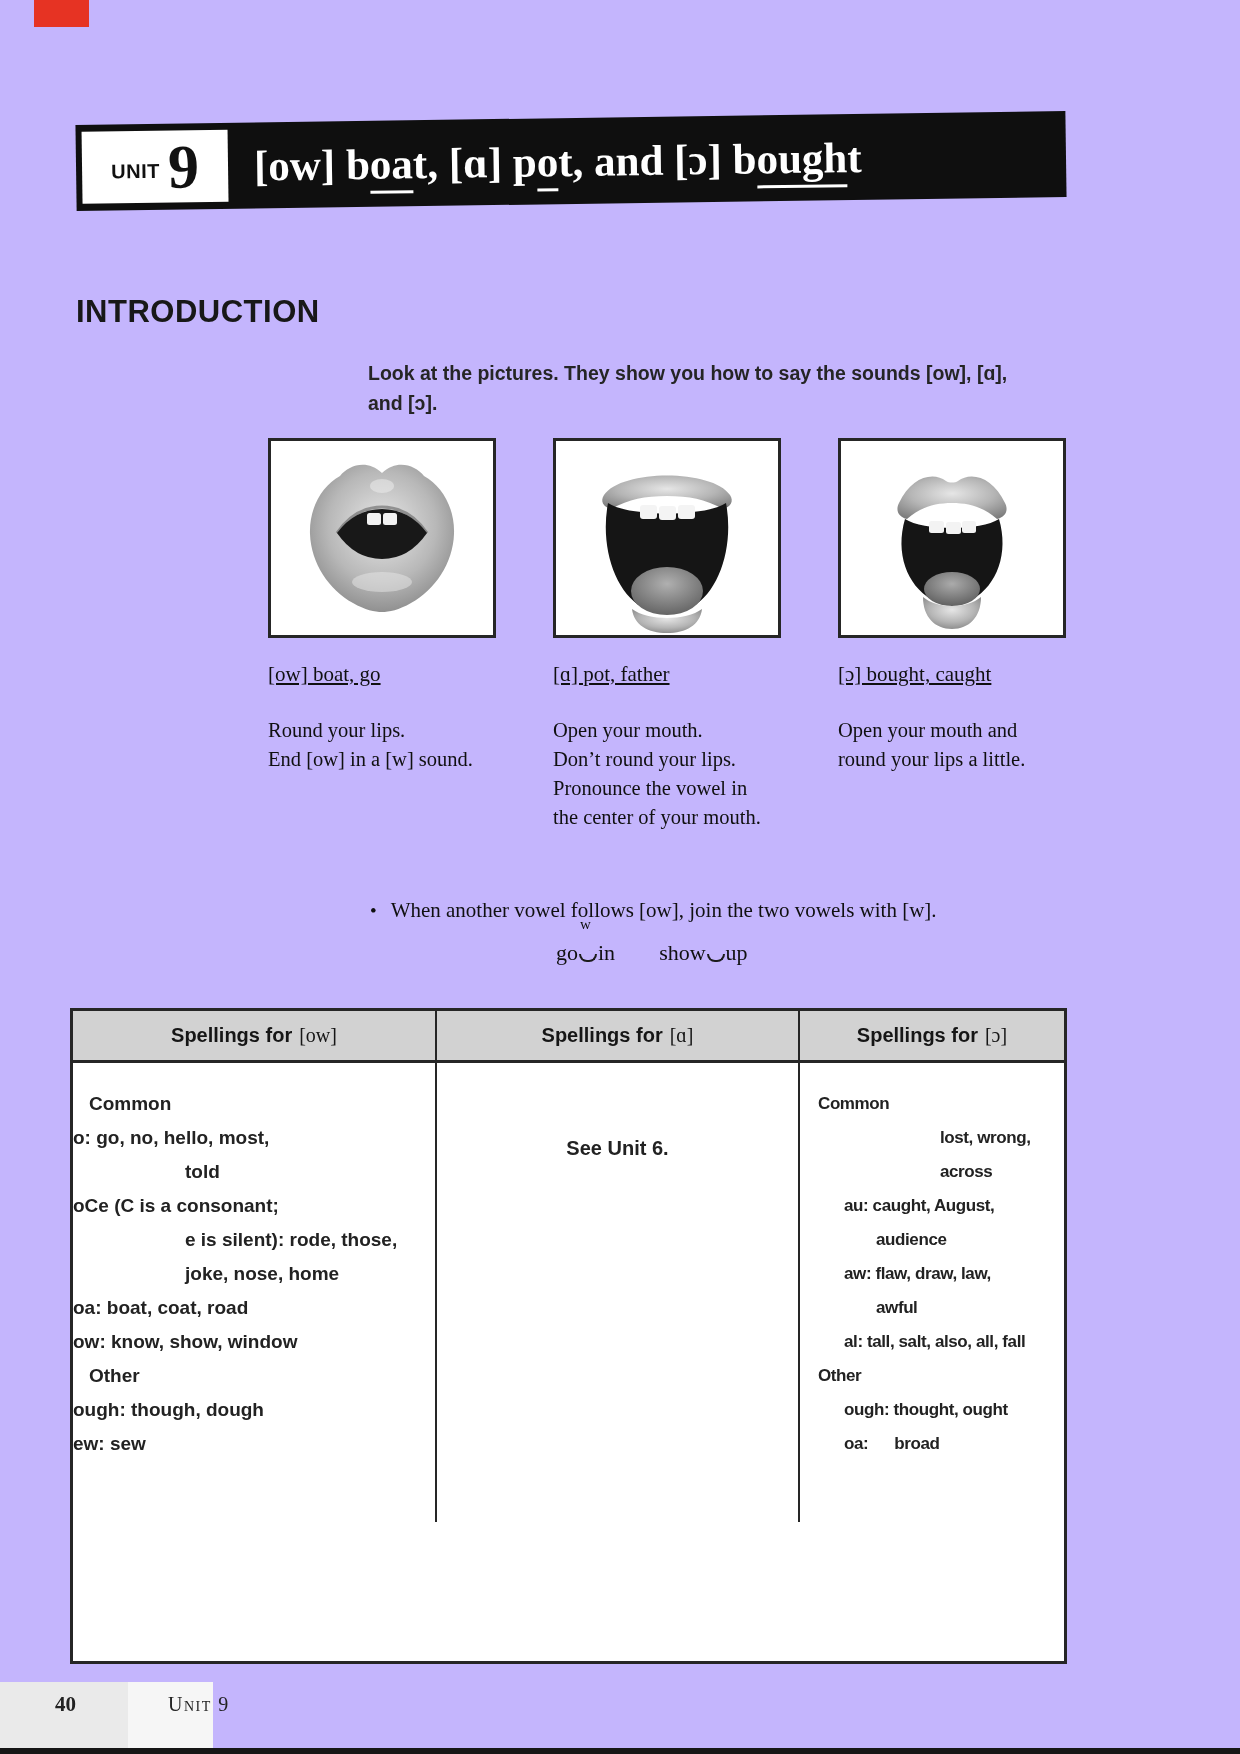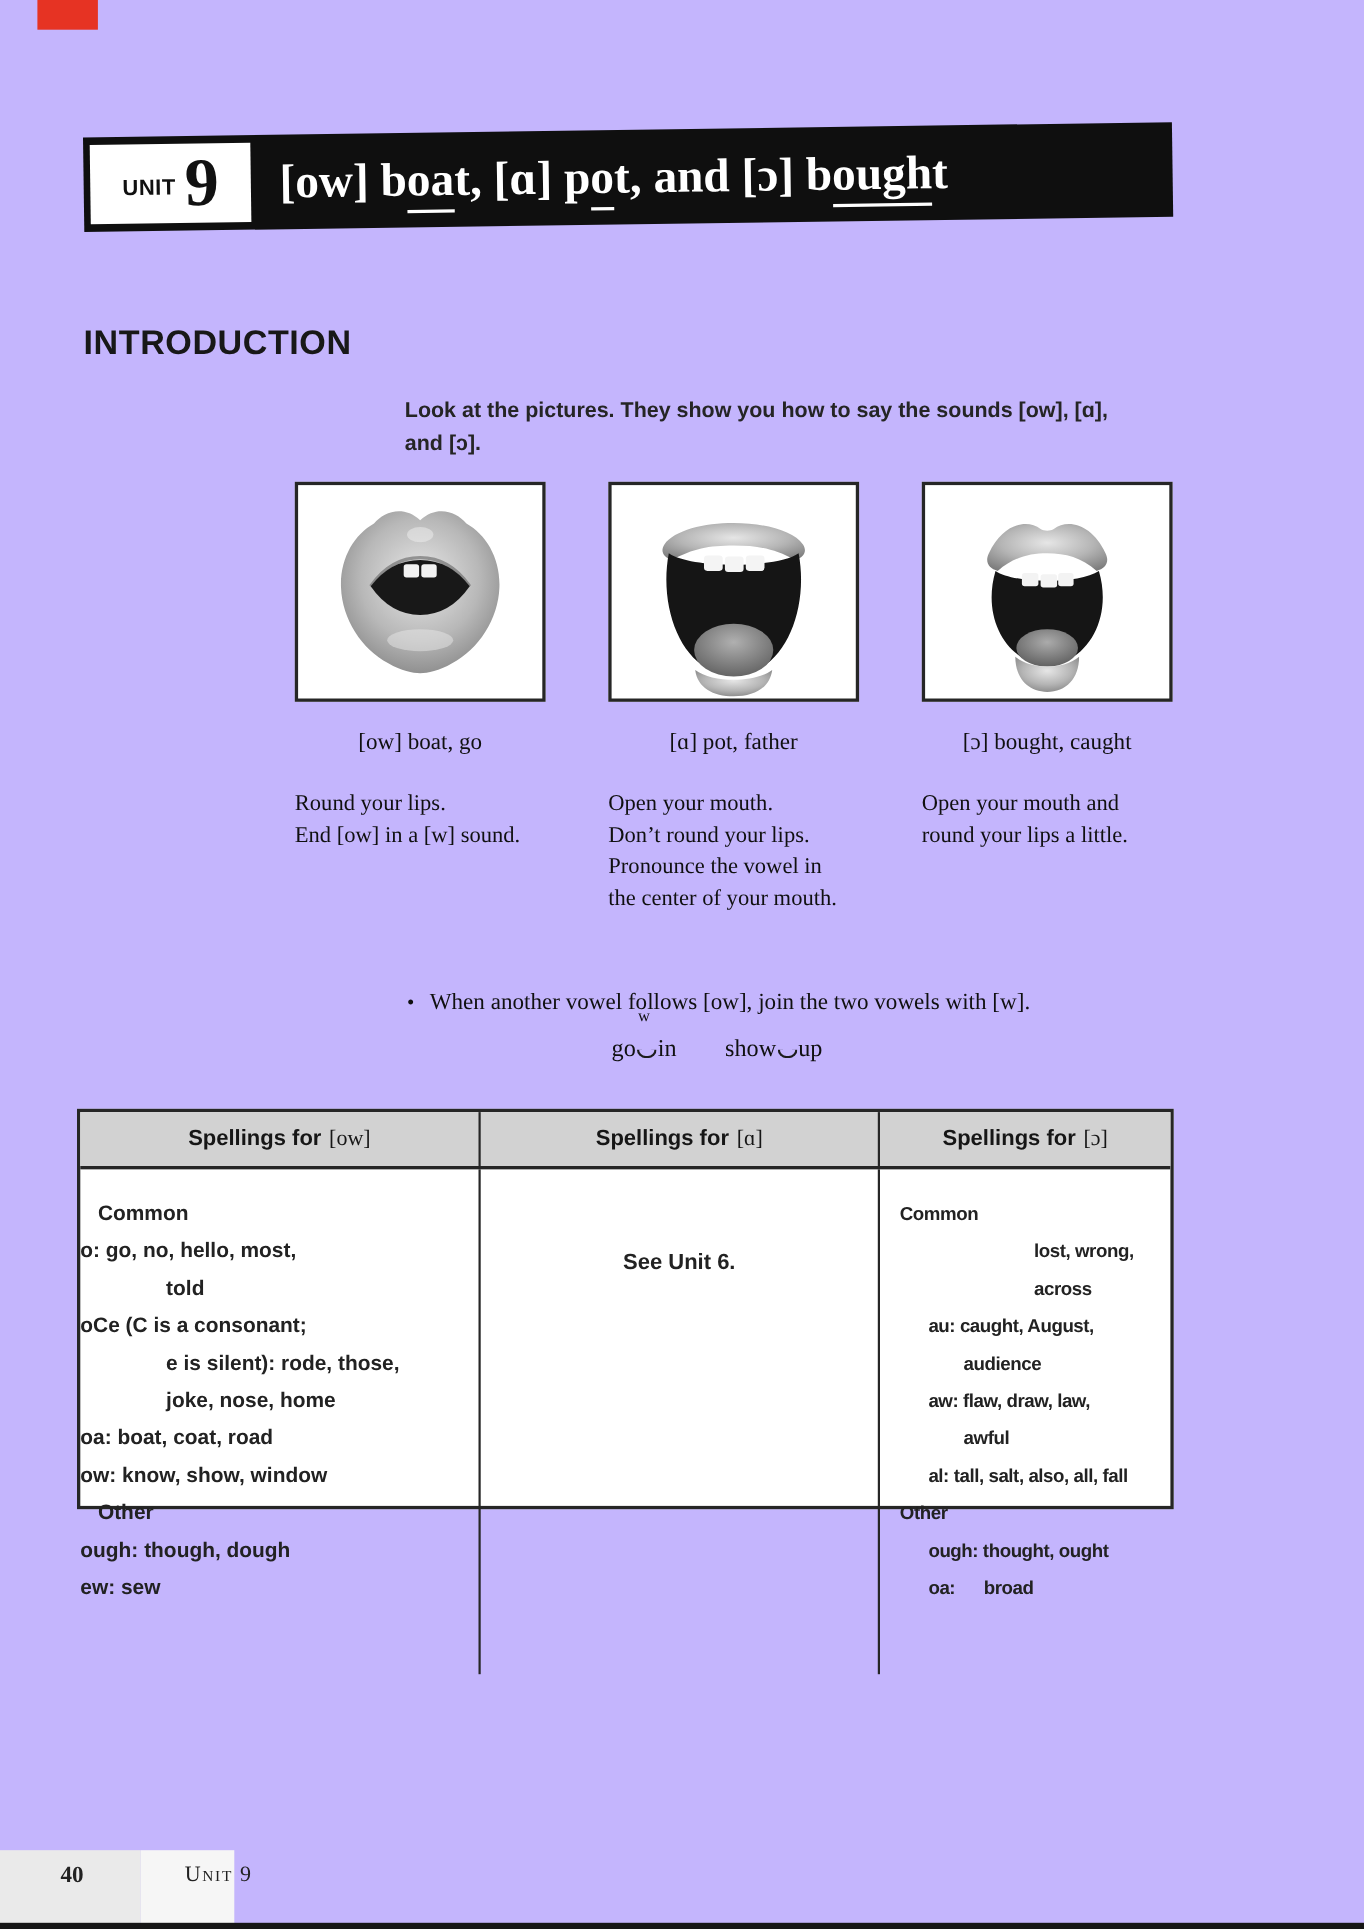--- a/index.html
+++ b/index.html
@@ -23,52 +23,52 @@
 
   
   #intro-heading{left:76px;top:294px;font:700 31px "Liberation Sans",sans-serif;letter-spacing:.5px;color:#181818;}
   #intro-lead{left:368px;top:358px;font:600 19.5px "Liberation Sans",sans-serif;line-height:30px;color:#252525;}
 
   
   .mouthbox{top:438px;width:228px;height:200px;border:3px solid #262626;background:#fff;box-sizing:border-box;}
   #box-ow{left:268px;} #box-ah{left:553px;} #box-aw{left:838px;}
   .mouthbox svg{width:100%;height:100%;display:block;}
 
-  .cap{top:662px;width:228px;text-align:center;font:400 21px "Liberation Serif",serif;color:#101010;}
+  .cap{top:662px;width:228px;text-align:left;font:400 21px "Liberation Serif",serif;color:#101010;text-decoration:underline;}
   #cap-ow{left:268px;} #cap-ah{left:553px;} #cap-aw{left:838px;}
 
   .instr{top:716px;font:400 20.5px "Liberation Serif",serif;line-height:29px;color:#101010;}
   #instr-ow{left:268px;} #instr-ah{left:553px;} #instr-aw{left:838px;}
 
   
   #bullet{left:370px;top:898px;font:400 21px "Liberation Serif",serif;color:#101010;}
   #bullet .marker{margin-right:14px;font-size:19px;}
   #examples{left:556px;top:940px;font:400 22px "Liberation Serif",serif;color:#101010;display:flex;gap:44px;}
   .tiewrap{position:relative;display:inline-block;padding:0 1px;}
   .supw{position:absolute;top:-24px;left:2px;font:400 15px "Liberation Serif",serif;}
   .tie{display:inline-block;width:14px;height:6px;border:2px solid #1c1c1c;border-top:none;
        border-radius:0 0 10px 10px;transform:translateY(2px);}
 
   
-  #stable{left:70px;top:1008px;width:997px;height:364px;border:3px solid #262626;box-sizing:border-box;background:#fff;}
+  #stable{left:70px;top:1008px;width:997px;height:656px;border:3px solid #262626;box-sizing:border-box;background:#fff;}
   #thead{display:flex;height:52px;background:#d2d2d2;border-bottom:3px solid #262626;box-sizing:border-box;}
   .th{box-sizing:border-box;display:flex;align-items:center;justify-content:center;gap:7px;
       font:700 20px "Liberation Sans",sans-serif;color:#161616;}
   .thsym{font:400 20px "Liberation Serif",serif;font-weight:500;}
   .th1{width:364px;border-right:2.5px solid #262626;}
   .th2{width:363px;border-right:2.5px solid #262626;}
   .th3{flex:1;}
   #tbody{display:flex;height:459px;}
   .tcol{box-sizing:border-box;padding-top:24px;}
   .tc1{width:364px;border-right:2.5px solid #262626;}
   .tc2{width:363px;border-right:2.5px solid #262626;text-align:center;}
   .tc3{flex:1;}
   .tl{font:600 19px "Liberation Sans",sans-serif;line-height:34px;white-space:pre;color:#222;}
   .tc3 .tl{font-size:17px;letter-spacing:-0.4px;}
-  .i0{padding-left:16px;} .i1{} .i2{padding-left:78px;} .i3{padding-left:150px;}
+  .i0{padding-left:16px;} .i1{} .i2{padding-left:112px;} .i3{padding-left:150px;}
   .tc3 .i0{padding-left:18px;} .tc3 .i1{padding-left:44px;} .tc3 .i2{padding-left:76px;} .tc3 .i3{padding-left:140px;}
   .see-note{margin-top:50px;font:700 20px "Liberation Sans",sans-serif;color:#222;}
 
   
   #pagenum-box{left:0;top:1682px;width:128px;height:72px;background:#eaeaea;}
   #pagenum-fade{left:128px;top:1682px;width:85px;height:72px;background:#f6f6f6;}
   #pagenum{left:55px;top:1692px;font:700 21px "Liberation Serif",serif;color:#222;}
   #footer-unit{left:168px;top:1693px;font:400 20px "Liberation Serif",serif;
                font-variant:small-caps;letter-spacing:1.5px;color:#222;}
 </style>

